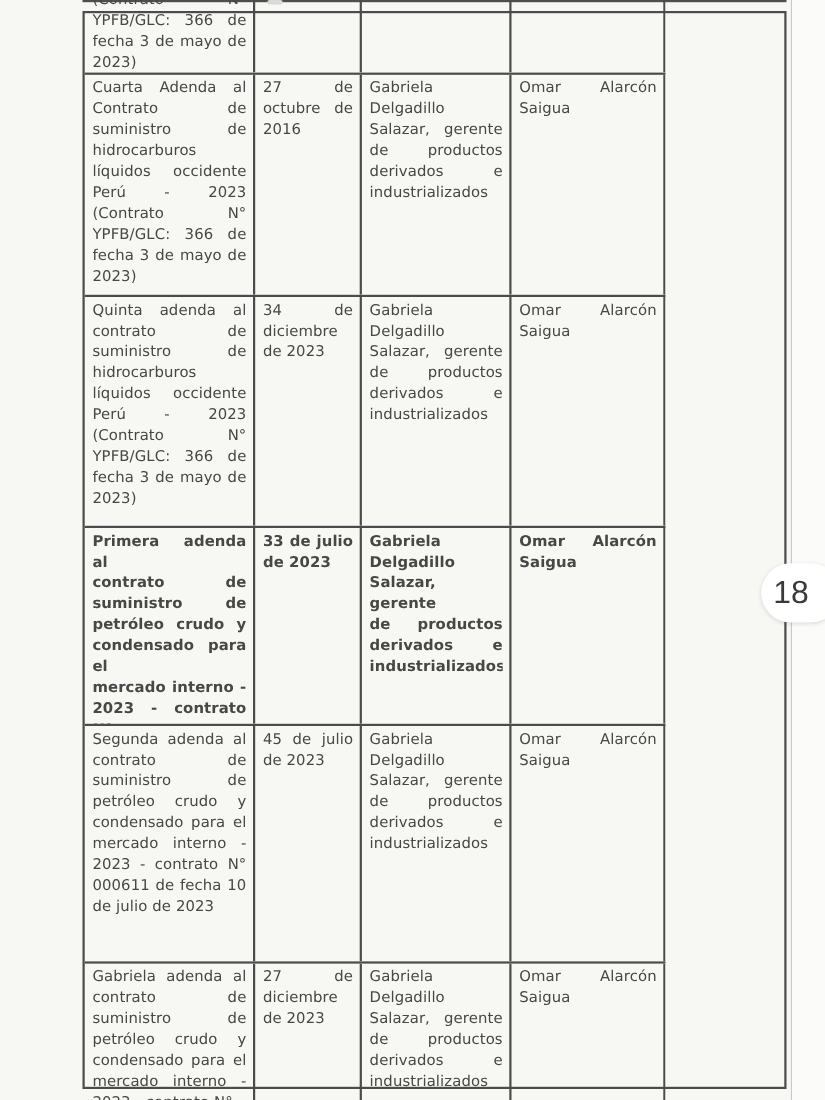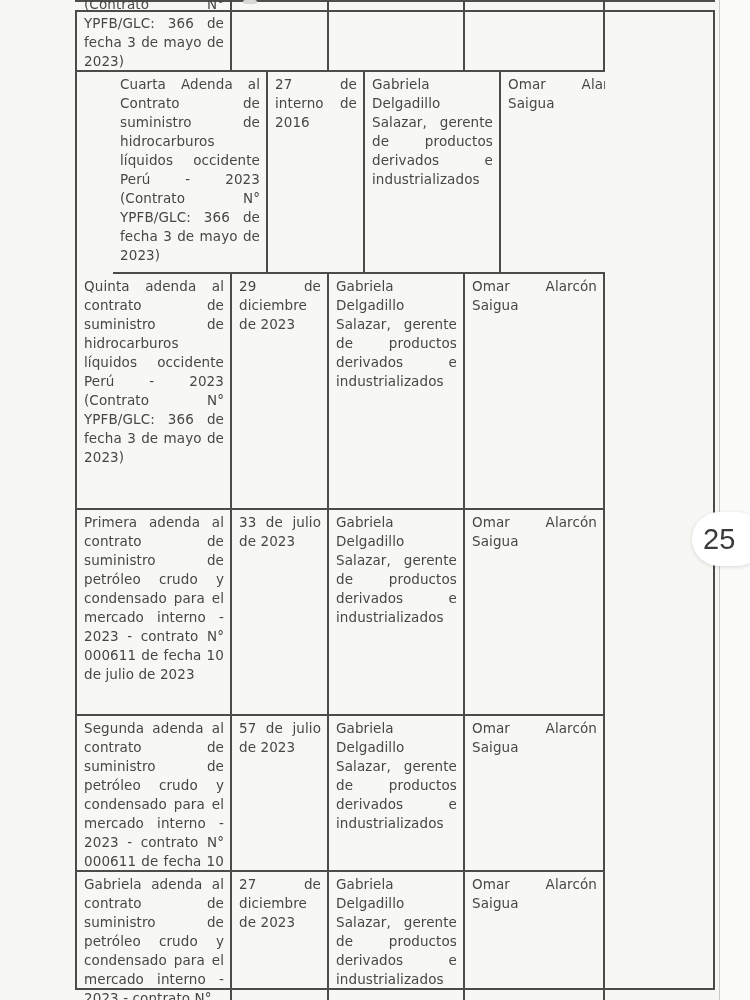--- a/index.html
+++ b/index.html
@@ -43,24 +43,24 @@
   }
   .rows-block{width:528px;display:flex;flex-direction:column;}
   .trow{
     display:grid;
     grid-template-columns:155px 97px 136px 140px;
     box-sizing:border-box;
     border-bottom:2px solid var(--border);
     overflow:hidden;
   }
   .trow:nth-child(1){height:80px;}
-  .trow:nth-child(2){height:202px;margin-left:36px;}
-  .trow:nth-child(3){height:236px;}
-  .trow:nth-child(4){height:206px;}
-  .trow:nth-child(5){height:156px;}
+  .trow:nth-child(2){height:202px;}
+  .trow:nth-child(3){height:210px;}
+  .trow:nth-child(4){height:180px;font-weight:bold;}
+  .trow:nth-child(5){height:216px;}
   .trow:nth-child(6){flex:1;border-bottom:none;}
   .tcell{
     box-sizing:border-box;
     border-right:2px solid var(--border);
     padding:3px 6px 0 7px;
     overflow:hidden;
     color:var(--ink);
     font-size:13.5px;
     line-height:19px;
     letter-spacing:0.1px;
@@ -109,21 +109,21 @@
           <div class="line just">hidrocarburos</div>
           <div class="line just">líquidos occidente</div>
           <div class="line just">Perú - 2023</div>
           <div class="line just">(Contrato N°</div>
           <div class="line just">YPFB/GLC: 366 de</div>
           <div class="line just">fecha 3 de mayo de</div>
           <div class="line">2023)</div>
         </div>
         <div class="tcell">
           <div class="line just">27 de</div>
-          <div class="line just">interno de</div>
+          <div class="line just">octubre de</div>
           <div class="line">2016</div>
         </div>
         <div class="tcell">
           <div class="line just">Gabriela</div>
           <div class="line just">Delgadillo</div>
           <div class="line just">Salazar, gerente</div>
           <div class="line just">de productos</div>
           <div class="line just">derivados e</div>
           <div class="line">industrializados</div>
         </div>
@@ -139,21 +139,21 @@
           <div class="line just">suministro de</div>
           <div class="line just">hidrocarburos</div>
           <div class="line just">líquidos occidente</div>
           <div class="line just">Perú - 2023</div>
           <div class="line just">(Contrato N°</div>
           <div class="line just">YPFB/GLC: 366 de</div>
           <div class="line just">fecha 3 de mayo de</div>
           <div class="line">2023)</div>
         </div>
         <div class="tcell">
-          <div class="line just">29 de</div>
+          <div class="line just">34 de</div>
           <div class="line just">diciembre</div>
           <div class="line">de 2023</div>
         </div>
         <div class="tcell">
           <div class="line just">Gabriela</div>
           <div class="line just">Delgadillo</div>
           <div class="line just">Salazar, gerente</div>
           <div class="line just">de productos</div>
           <div class="line just">derivados e</div>
           <div class="line">industrializados</div>
@@ -198,21 +198,21 @@
           <div class="line just">contrato de</div>
           <div class="line just">suministro de</div>
           <div class="line just">petróleo crudo y</div>
           <div class="line just">condensado para el</div>
           <div class="line just">mercado interno -</div>
           <div class="line just">2023 - contrato N°</div>
           <div class="line just">000611 de fecha 10</div>
           <div class="line">de julio de 2023</div>
         </div>
         <div class="tcell">
-          <div class="line just">57 de julio</div>
+          <div class="line just">45 de julio</div>
           <div class="line">de 2023</div>
         </div>
         <div class="tcell">
           <div class="line just">Gabriela</div>
           <div class="line just">Delgadillo</div>
           <div class="line just">Salazar, gerente</div>
           <div class="line just">de productos</div>
           <div class="line just">derivados e</div>
           <div class="line">industrializados</div>
         </div>
@@ -247,14 +247,14 @@
         <div class="tcell">
           <div class="line just">Omar Alarcón</div>
           <div class="line">Saigua</div>
         </div>
       </div>
     </div>
   <div class="empty-col"></div>
 </div>
 
 <div class="page-badge">
-  <span>25</span>
+  <span>18</span>
 </div>
 
 </body></html>

